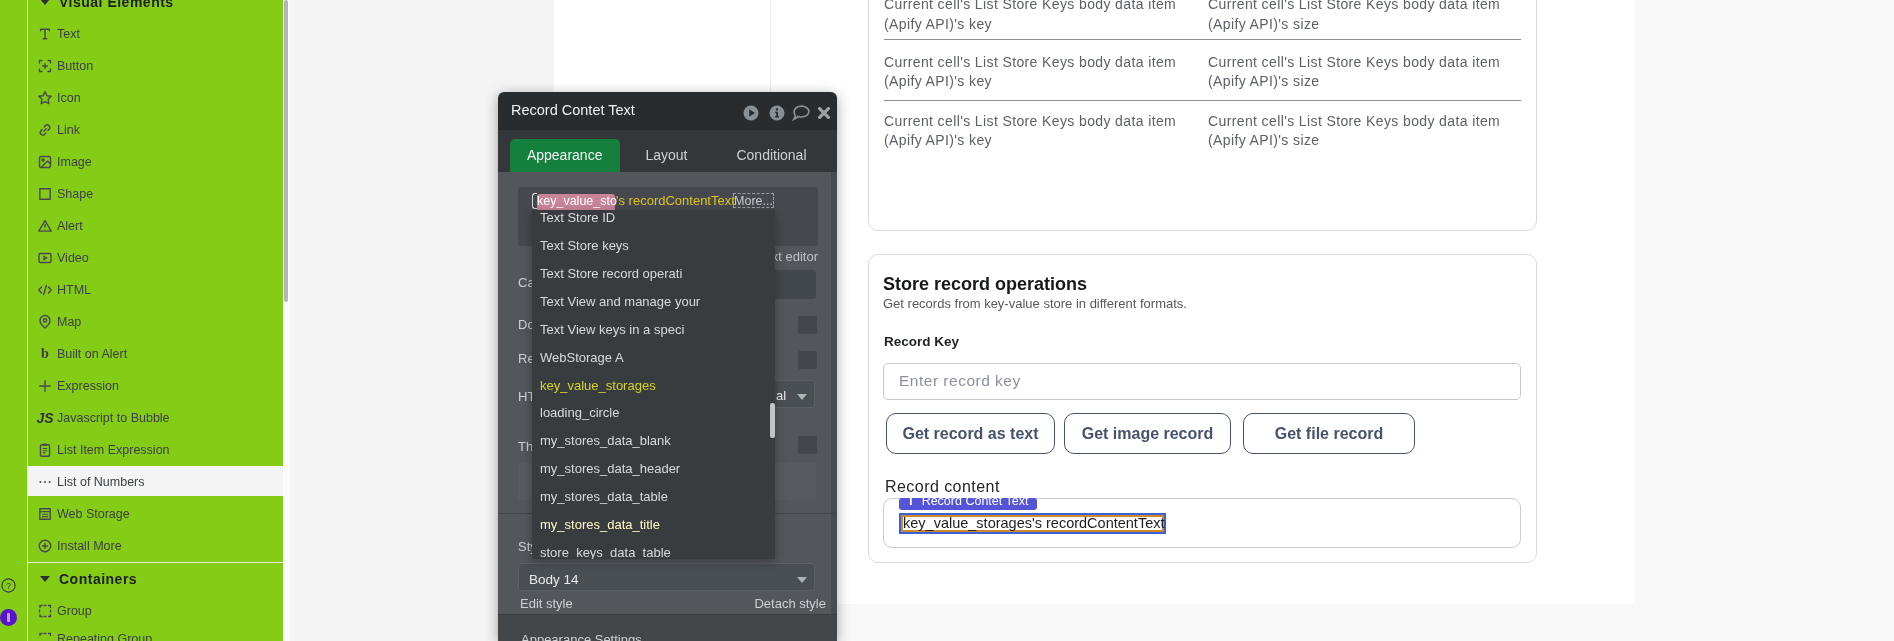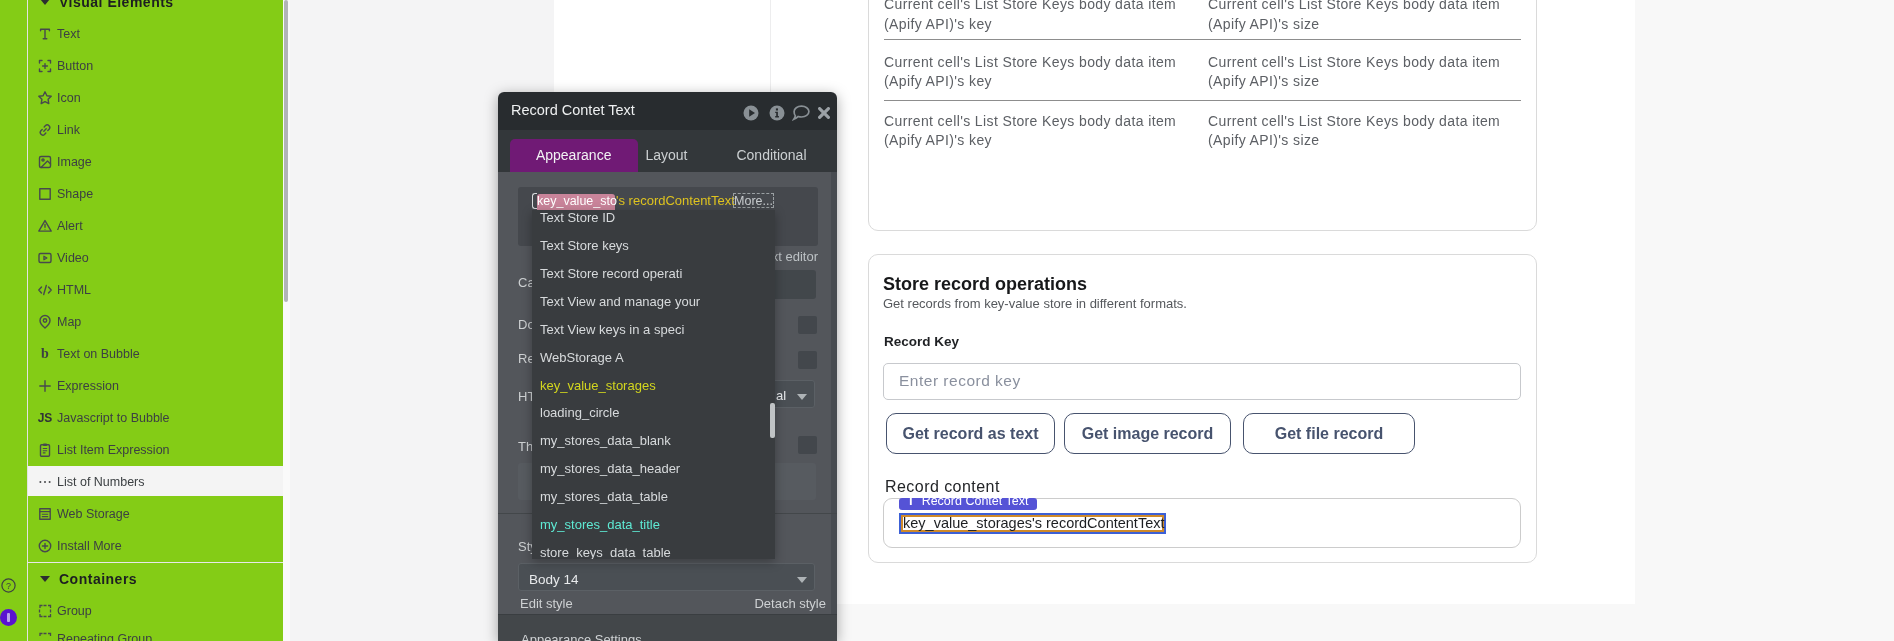--- a/index.html
+++ b/index.html
@@ -162,33 +162,33 @@
               <path d="M8 14 C8 14 13 9.9 13 6.5 A5 5 0 0 0 3 6.5 C3 9.9 8 14 8 14 Z" stroke="#47494d" stroke-width="1.4" fill="none" stroke-linecap="round" stroke-linejoin="round"></path>
               <circle cx="8" cy="6.5" r="1.7" stroke="#47494d" stroke-width="1.4" fill="none" stroke-linecap="round" stroke-linejoin="round"></circle>
             </svg>
           </span>
           <span class="lb">Map</span>
         </div>
         <div class="srow" style="top:338.5px;">
           <span class="ic">
             <span style="font-family:'Liberation Serif',serif;font-weight:bold;font-size:14px;color:#3c4043;">b</span>
           </span>
-          <span class="lb">Text on Bubble</span>
+          <span class="lb">Built on Alert</span>
         </div>
         <div class="srow" style="top:370.5px;">
           <span class="ic">
             <svg width="16" height="16" viewBox="0 0 16 16">
               <path d="M8 2.8 V13.2 M2.8 8 H13.2" stroke="#47494d" stroke-width="1.4" fill="none" stroke-linecap="round" stroke-linejoin="round"></path>
             </svg>
           </span>
           <span class="lb">Expression</span>
         </div>
         <div class="srow" style="top:402.5px;">
           <span class="ic">
-            <span style="font-weight:bold;font-size:12px;color:#303337;letter-spacing:0;">JS</span>
+            <span style="font-weight:bold;font-size:14px;color:#303337;letter-spacing:0;font-style:italic;">JS</span>
           </span>
           <span class="lb">Javascript to Bubble</span>
         </div>
         <div class="srow" style="top:434.5px;">
           <span class="ic">
             <svg width="16" height="16" viewBox="0 0 16 16">
               <rect x="3.5" y="2.8" width="9" height="11.4" rx="1" stroke="#47494d" stroke-width="1.4" fill="none" stroke-linecap="round" stroke-linejoin="round"></rect>
               <rect x="6" y="1.6" width="4" height="2.4" rx="0.8" fill="#47494d"></rect>
               <path d="M5.8 6.5 H10.2 M5.8 8.7 H10.2 M5.8 10.9 H8.5" stroke="#47494d" stroke-width="1.1"></path>
             </svg>
@@ -270,21 +270,21 @@
         <path d="M6.2 6.7 H8.9 V11 H9.9 V12.4 H6.2 V11 H7.2 V8 H6.2 Z" fill="#282c2f"></path>
         <rect x="6.9" y="3.4" width="2.1" height="2.1" fill="#282c2f"></rect>
       </svg>
     <svg class="abs" style="left:294px;top:13px;" width="19" height="17" viewBox="0 0 19 17">
         <path d="M9.5 1.2 C13.6 1.2 16.9 3.6 16.9 6.6 C16.9 9.6 13.6 12 9.5 12 C8.3 12 7.2 11.8 6.2 11.5 C4.9 12.6 3.4 13.7 1.8 14.3 C2.5 13.3 3.1 12.1 3.3 10.8 C2.3 9.7 2.1 8.2 2.1 6.6 C2.1 3.6 5.4 1.2 9.5 1.2 Z" fill="none" stroke="#899095" stroke-width="1.7"></path>
       </svg>
     <svg class="abs" style="left:320px;top:15px;" width="12" height="12" viewBox="0 0 12 12">
         <path d="M1.6 1.6 L10.4 10.4 M10.4 1.6 L1.6 10.4" stroke="#9ba1a6" stroke-width="3.2" stroke-linecap="round"></path>
       </svg>
 
-    <div class="abs" style="left:11.7px;top:47px;width:128px;height:33px;background:#701a75;border-radius:5px 5px 0 0;text-align:center;font-size:14px;line-height:33px;color:#f2f3f4;">Appearance</div>
+    <div class="abs" style="left:11.7px;top:47px;width:110px;height:33px;background:#15803d;border-radius:5px 5px 0 0;text-align:center;font-size:14px;line-height:33px;color:#f2f3f4;">Appearance</div>
     <div class="abs" style="left:116px;top:47px;width:105px;height:33px;text-align:center;font-size:14px;line-height:33px;color:#ccd0d2;">Layout</div>
     <div class="abs" style="left:221px;top:47px;width:105px;height:33px;text-align:center;font-size:14px;line-height:33px;color:#ccd0d2;">Conditional</div>
 
     <div class="abs" style="left:333px;top:80px;width:6px;height:469px;background:#484c51;"></div>
 
     <div class="abs" style="left:20px;top:95px;width:300px;height:59px;background:#45484d;border-radius:3px;"></div>
 
     <div class="abs" style="left:34px;top:101px;width:5px;height:16px;border:1.3px solid #d9dcde;border-right:none;border-radius:3px 0 0 3px;"></div>
     <div class="abs" style="left:39px;top:101.5px;width:78px;height:27px;background:#c9849a;border-radius:3px;color:#fff;font-size:12.5px;line-height:15px;text-align:center;">key_value_sto</div>
     <div class="abs" style="left:118px;top:102px;font-size:13px;line-height:14px;color:#dfc31f;">'s recordContentText</div>
@@ -320,19 +320,19 @@
         <div style="position:absolute;left:8px;top:28.0px;font-size:13px;color:#d7dadc;white-space:nowrap;">Text Store keys</div>
         <div style="position:absolute;left:8px;top:55.9px;font-size:13px;color:#d7dadc;white-space:nowrap;">Text Store record operati</div>
         <div style="position:absolute;left:8px;top:83.8px;font-size:13px;color:#d7dadc;white-space:nowrap;">Text View and manage your</div>
         <div style="position:absolute;left:8px;top:111.7px;font-size:13px;color:#d7dadc;white-space:nowrap;">Text View keys in a speci</div>
         <div style="position:absolute;left:8px;top:139.6px;font-size:13px;color:#d7dadc;white-space:nowrap;">WebStorage A</div>
         <div style="position:absolute;left:8px;top:167.5px;font-size:13px;color:#d3d61e;white-space:nowrap;">key_value_storages</div>
         <div style="position:absolute;left:8px;top:195.4px;font-size:13px;color:#d7dadc;white-space:nowrap;">loading_circle</div>
         <div style="position:absolute;left:8px;top:223.3px;font-size:13px;color:#d7dadc;white-space:nowrap;">my_stores_data_blank</div>
         <div style="position:absolute;left:8px;top:251.2px;font-size:13px;color:#d7dadc;white-space:nowrap;">my_stores_data_header</div>
         <div style="position:absolute;left:8px;top:279.1px;font-size:13px;color:#d7dadc;white-space:nowrap;">my_stores_data_table</div>
-        <div style="position:absolute;left:8px;top:307.0px;font-size:13px;color:#5eead4;white-space:nowrap;">my_stores_data_title</div>
+        <div style="position:absolute;left:8px;top:307.0px;font-size:13px;color:#fef9c3;white-space:nowrap;">my_stores_data_title</div>
         <div style="position:absolute;left:8px;top:334.9px;font-size:13px;color:#d7dadc;white-space:nowrap;">store_keys_data_table</div>
       </div>
     <div class="abs" style="left:272px;top:311px;width:5px;height:35px;background:#c0c3c5;border-radius:2px;"></div>
   </div>
 
 </div>
 
 </body></html>

